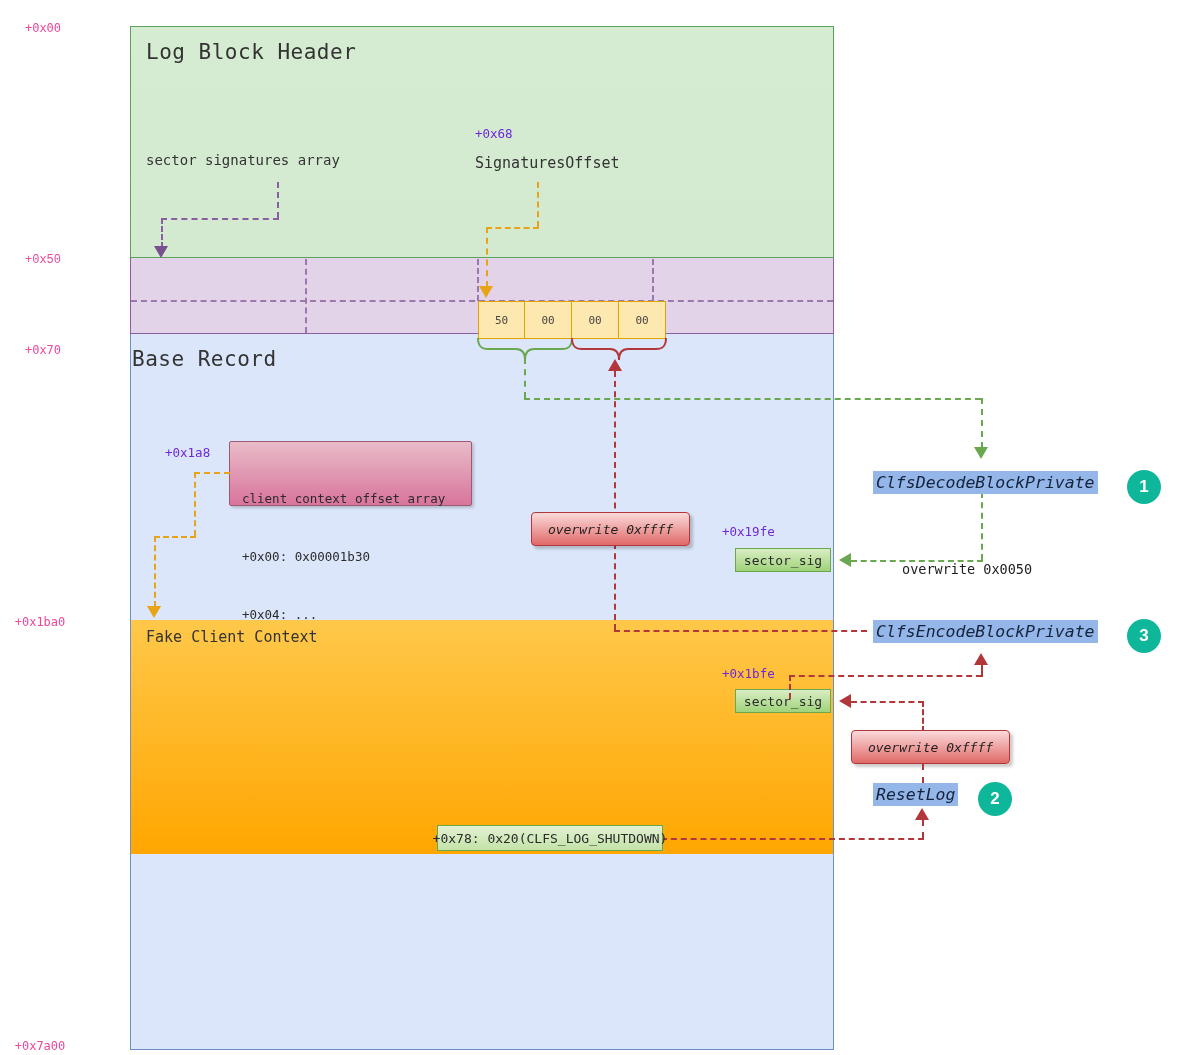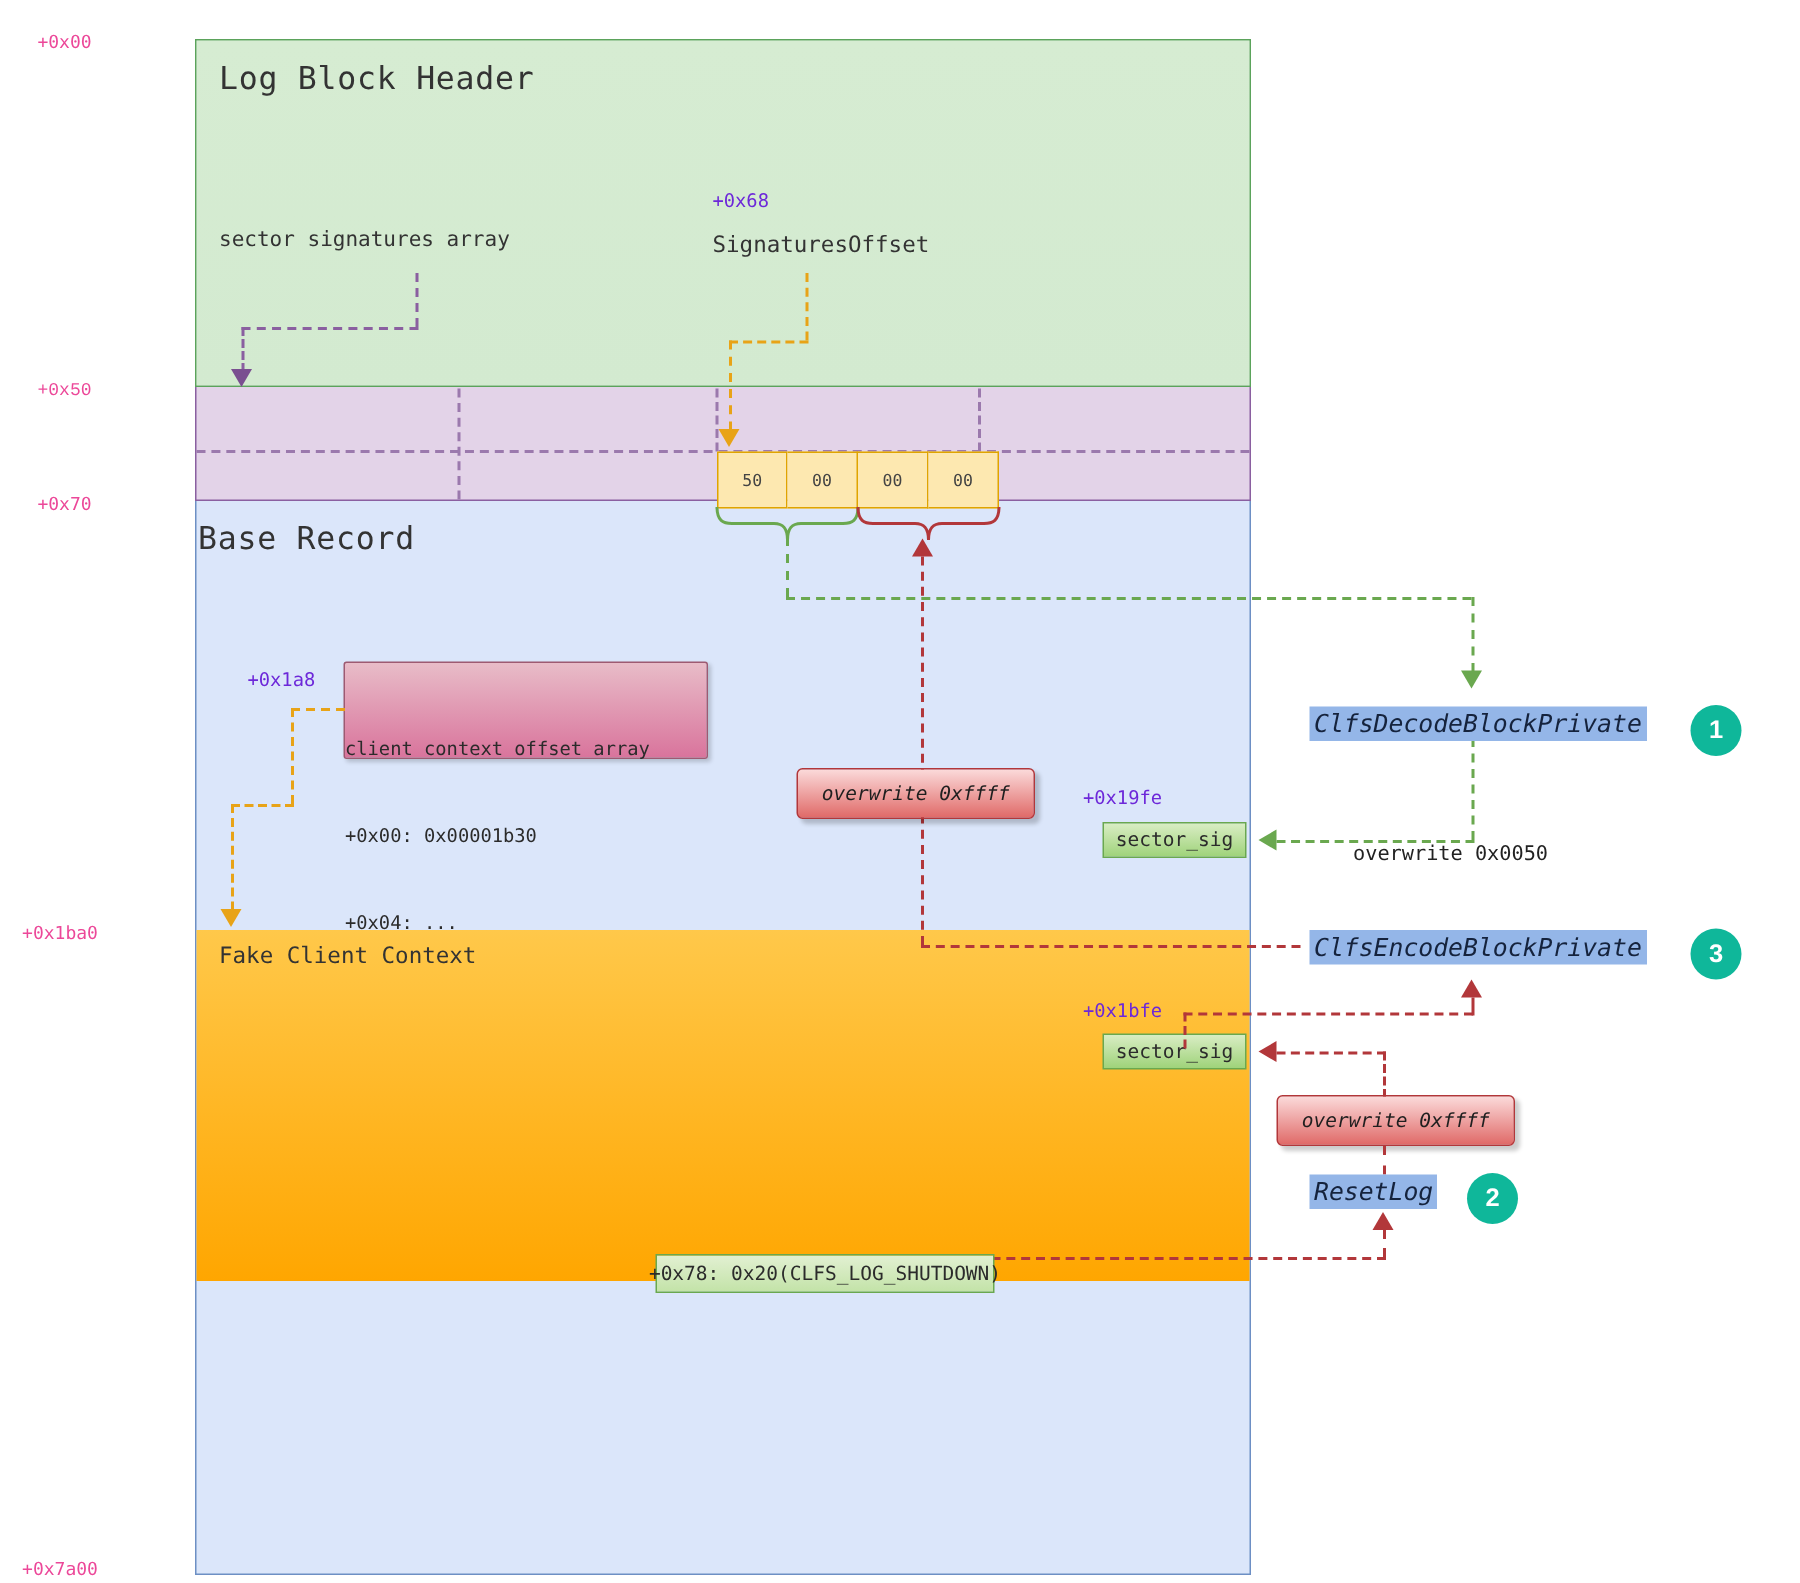--- a/index.html
+++ b/index.html
@@ -105,21 +105,21 @@
   
   .brace { position: absolute; }
 
   
   .box-pink {
     position: absolute;
     box-sizing: border-box;
     background: linear-gradient(180deg,#e8bcc8 0%, #d9749c 100%);
     border: 1.5px solid #9d5a72;
     border-radius: 2px;
-    padding: 8px 12px 10px 0;
+    padding: 8px 12px 10px 12px;
     font-size: 12.5px;
     color: #2b2b2b;
     line-height: 1.55;
     white-space: pre;
     box-shadow: 2px 2px 3px rgba(0,0,0,0.18);
   }
   .box-red {
     position: absolute;
     box-sizing: border-box;
     background: linear-gradient(180deg,#fbdada 0%, #e06a68 100%);
@@ -146,21 +146,20 @@
   .box-greenlbl2 {
     position: absolute;
     box-sizing: border-box;
     background: linear-gradient(180deg,#e2f0d2 0%, #c3e3a8 100%);
     border: 1.5px solid #6aa84f;
     font-size: 13px;
     color: #2b2b2b;
     display: flex; align-items: center; justify-content: center;
     white-space: nowrap;
     padding: 0 12px;
-    margin-top: 11px;
   }
   .fn-label {
     position: absolute;
     background: #94b6e8;
     color: #15233d;
     font-style: italic;
     font-size: 16.5px;
     padding: 2px 3px;
     white-space: nowrap;
   }
@@ -198,21 +197,21 @@
   <div class="block blk-sig"></div>
   <div class="block blk-base"></div>
   <div class="block blk-fake"></div>
 
   <div class="block-title" style="left:146px; top:40px;">Log Block Header</div>
   <div class="block-title" style="left:132px; top:347px;">Base Record</div>
   <div class="block-sub" style="left:146px; top:628px; font-size:15px;">Fake Client Context</div>
 
   <div class="offset-lbl" style="left:8px; top:21px;">+0x00</div>
   <div class="offset-lbl" style="left:8px; top:253px;font-family:Liberation Mono, monospace;">+0x50</div>
-  <div class="offset-lbl" style="left:8px; top:329px;">+0x70</div>
+  <div class="offset-lbl" style="left:8px; top:343px;">+0x70</div>
   <div class="offset-lbl" style="left:2px; top:615px; width:76px;">+0x1ba0</div>
   <div class="offset-lbl" style="left:2px; top:1039px; width:76px;">+0x7a00</div>
 
   <div class="block-sub" style="left:146px; top:152px;">sector signatures array</div>
 
   <div class="offnote" style="left:475px; top:126px;">+0x68</div>
   <div class="block-sub" style="left:475px; top:154px; font-size:15px;">SignaturesOffset</div>
 
   <div class="dline dv c-purple" style="left:277px; top:182px; height:36px;"></div>
   <div class="dline dh c-purple" style="left:161px; top:218px; width:118px;"></div>

